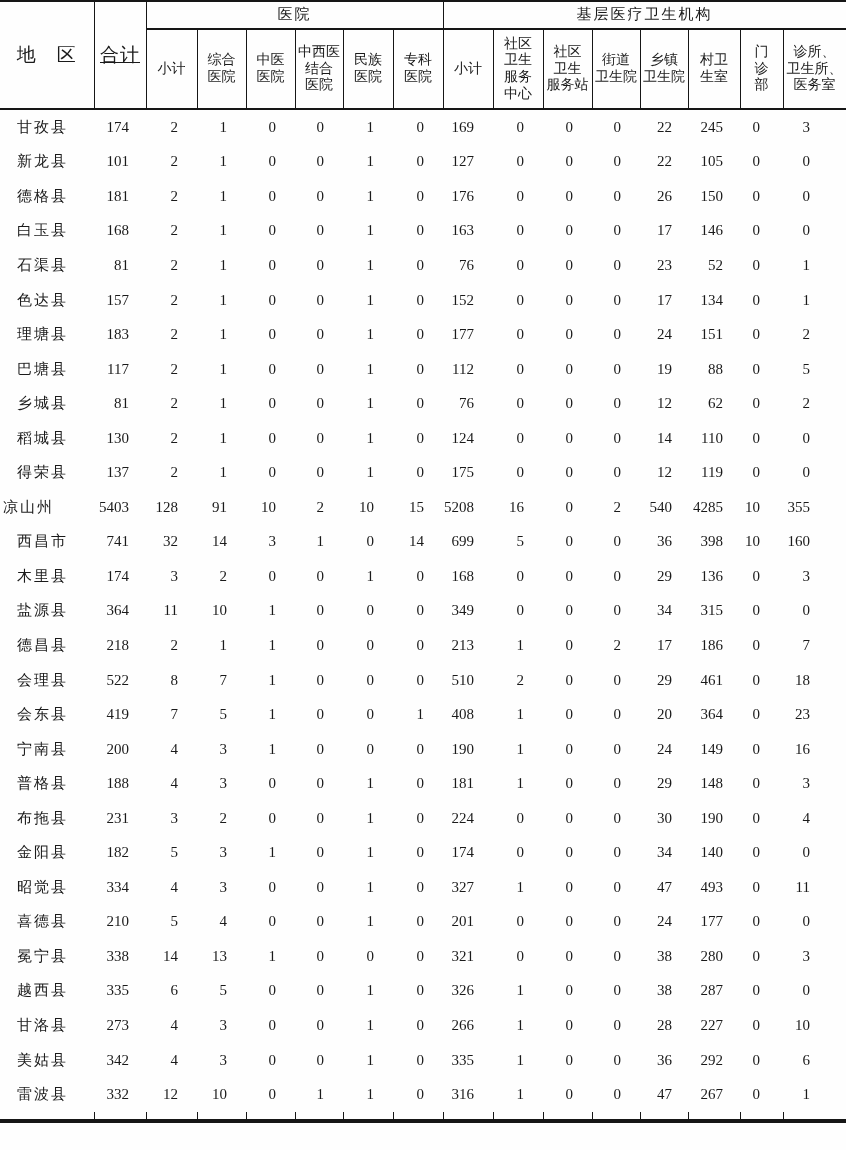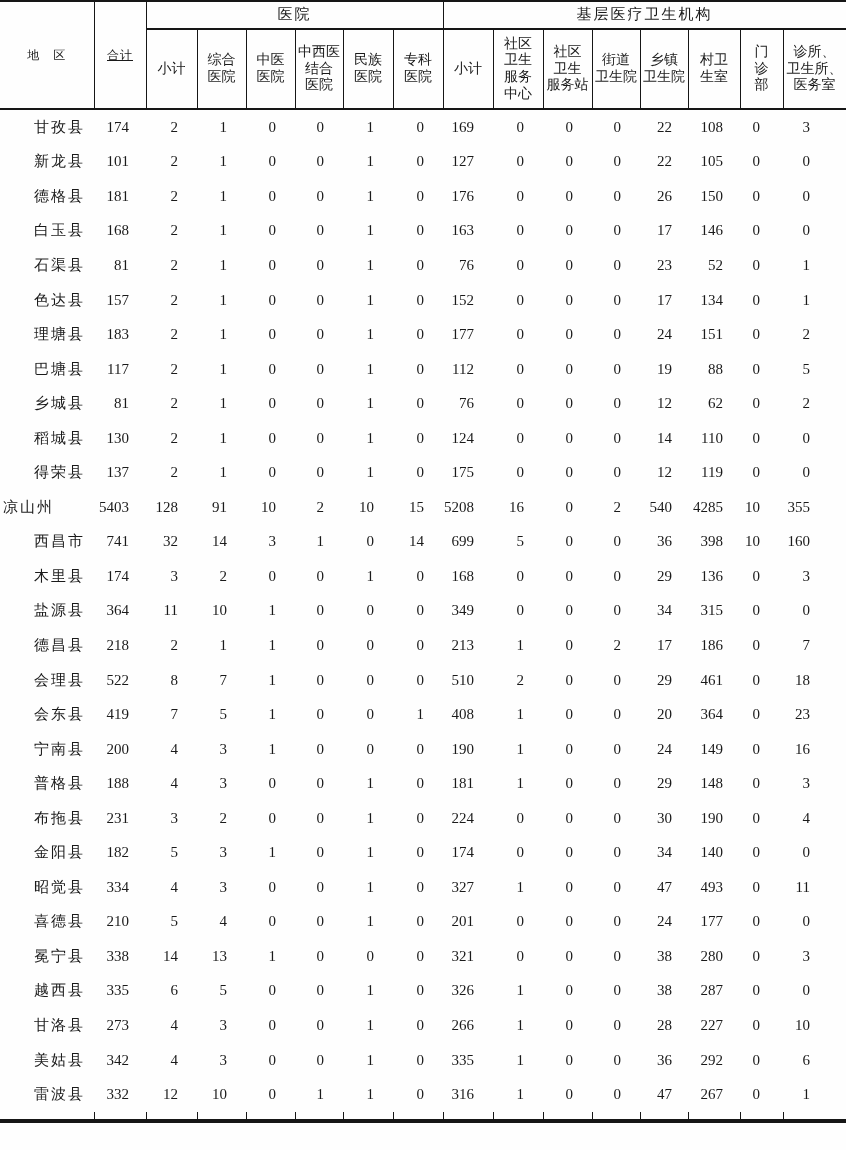--- a/index.html
+++ b/index.html
@@ -19,41 +19,41 @@
   
   thead th {
     font-weight:normal;
     vertical-align:middle;
     white-space:pre-line;
     line-height:1.18;
     padding:0;
   }
   tr.grp-row { height:28px; }
   tr.sub-row { height:80px; }
-  th.region-h, th.total-h { font-size:12px; letter-spacing:1px; }
+  th.region-h, th.total-h { font-size:19px; letter-spacing:1px; }
   th.region-h { border-right:1.5px solid #161616; }
   th.total-h  { border-right:1.5px solid #161616;text-decoration:underline; }
   th.grp {
     font-size:15px; letter-spacing:2px;
     border-bottom:2px solid #161616;
     border-right:1.5px solid #161616;
   }
   th.sub { font-size:14px; border-right:1.5px solid #161616; }
   thead tr th:last-child { border-right:1.5px solid #161616; }
   thead tr.sub-row th, th.region-h, th.total-h { border-bottom:2px solid #161616; }
   
   tbody td {
     height:34.55px;
     font-size:15px;
     vertical-align:middle;
     padding:0;
   }
   td.region {
     text-align:left;
-    padding-left:34px;
+    padding-left:17px;
     letter-spacing:2px;
   }
   tr.bold-row td.region { font-weight:normal; padding-left:3px; }
   td.num { text-align:right; padding-right:19px; }
   tbody td:nth-child(2)  { padding-right:17px; }
   tbody td:nth-child(13) { padding-right:16px; }
   tbody td:nth-child(14) { padding-right:17px; }
   tbody td:nth-child(15) { padding-right:23px; }
   tbody td:nth-child(16) { padding-right:36px; }
   
@@ -136,21 +136,21 @@
           <td class="num">1</td>
           <td class="num">0</td>
           <td class="num">0</td>
           <td class="num">1</td>
           <td class="num">0</td>
           <td class="num">169</td>
           <td class="num">0</td>
           <td class="num">0</td>
           <td class="num">0</td>
           <td class="num">22</td>
-          <td class="num">108</td>
+          <td class="num">245</td>
           <td class="num">0</td>
           <td class="num">3</td>
         </tr>
         <tr>
           <td class="region">新龙县</td>
           <td class="num">101</td>
           <td class="num">2</td>
           <td class="num">1</td>
           <td class="num">0</td>
           <td class="num">0</td>

